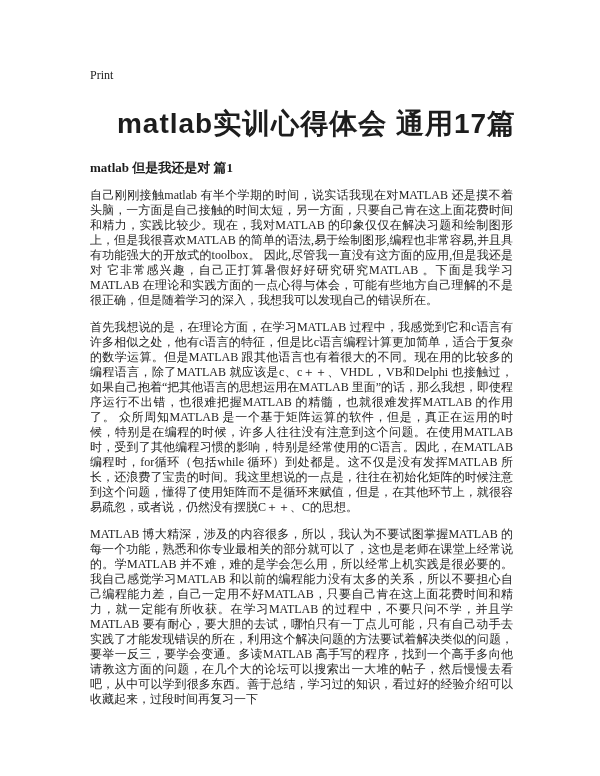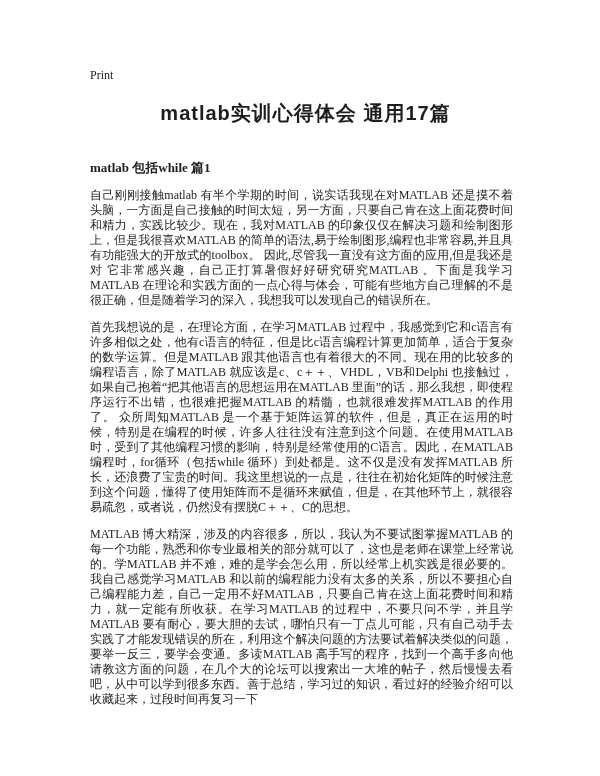--- a/index.html
+++ b/index.html
@@ -23,24 +23,24 @@
     font-size: 12px;
     line-height: 14px;
     color: #222222;
     cursor: pointer;
   }
   .page-title {
     position: absolute;
     left: 90px;
     top: 97px;
     width: 423px;
-    margin: 4px;
+    margin: 15px;
     text-align: center;
     font-family: "Liberation Sans", "DejaVu Sans", sans-serif;
-    font-size: 20px;
+    font-size: 28px;
     font-weight: bold;
     letter-spacing: 1px;
     line-height: 24px;
     color: #1d1d1d;
     white-space: nowrap;
   }
   .doc-subtitle {
     position: absolute;
     left: 90px;
     top: 136px;
@@ -75,20 +75,20 @@
 </style>
 </head>
 <body>
 
 <div class="page">
   <div class="print-link">Print</div>
 
   <h1 class="page-title">matlab实训心得体会 通用17篇</h1>
 
 
-  <h2 class="section-heading">matlab 包括while 篇1</h2>
+  <h2 class="section-heading">matlab 但是我还是对 篇1</h2>
 
   <div class="doc-body">
     <p>自己刚刚接触matlab 有半个学期的时间，说实话我现在对MATLAB 还是摸不着头脑，一方面是自己接触的时间太短，另一方面，只要自己肯在这上面花费时间和精力，实践比较少。现在，我对MATLAB 的印象仅仅在解决习题和绘制图形上，但是我很喜欢MATLAB 的简单的语法,易于绘制图形,编程也非常容易,并且具有功能强大的开放式的toolbox。 因此,尽管我一直没有这方面的应用,但是我还是对 它非常感兴趣，自己正打算暑假好好研究研究MATLAB 。下面是我学习MATLAB 在理论和实践方面的一点心得与体会，可能有些地方自己理解的不是很正确，但是随着学习的深入，我想我可以发现自己的错误所在。</p>
     <p>首先我想说的是，在理论方面，在学习MATLAB 过程中，我感觉到它和c语言有许多相似之处，他有c语言的特征，但是比c语言编程计算更加简单，适合于复杂的数学运算。但是MATLAB 跟其他语言也有着很大的不同。现在用的比较多的编程语言，除了MATLAB 就应该是c、c＋＋、VHDL，VB和Delphi 也接触过，如果自己抱着“把其他语言的思想运用在MATLAB 里面”的话，那么我想，即使程序运行不出错，也很难把握MATLAB 的精髓，也就很难发挥MATLAB 的作用了。 众所周知MATLAB 是一个基于矩阵运算的软件，但是，真正在运用的时候，特别是在编程的时候，许多人往往没有注意到这个问题。在使用MATLAB 时，受到了其他编程习惯的影响，特别是经常使用的C语言。因此，在MATLAB 编程时，for循环（包括while 循环）到处都是。这不仅是没有发挥MATLAB 所长，还浪费了宝贵的时间。我这里想说的一点是，往往在初始化矩阵的时候注意到这个问题，懂得了使用矩阵而不是循环来赋值，但是，在其他环节上，就很容易疏忽，或者说，仍然没有摆脱C＋＋、C的思想。</p>
     <p>MATLAB 博大精深，涉及的内容很多，所以，我认为不要试图掌握MATLAB 的每一个功能，熟悉和你专业最相关的部分就可以了，这也是老师在课堂上经常说的。学MATLAB 并不难，难的是学会怎么用，所以经常上机实践是很必要的。我自己感觉学习MATLAB 和以前的编程能力没有太多的关系，所以不要担心自己编程能力差，自己一定用不好MATLAB，只要自己肯在这上面花费时间和精力，就一定能有所收获。在学习MATLAB 的过程中，不要只问不学，并且学MATLAB 要有耐心，要大胆的去试，哪怕只有一丁点儿可能，只有自己动手去实践了才能发现错误的所在，利用这个解决问题的方法要试着解决类似的问题，要举一反三，要学会变通。多读MATLAB 高手写的程序，找到一个高手多向他请教这方面的问题，在几个大的论坛可以搜索出一大堆的帖子，然后慢慢去看吧，从中可以学到很多东西。善于总结，学习过的知识，看过好的经验介绍可以收藏起来，过段时间再复习一下</p>
   </div>
 </div>
 
 </body></html>

